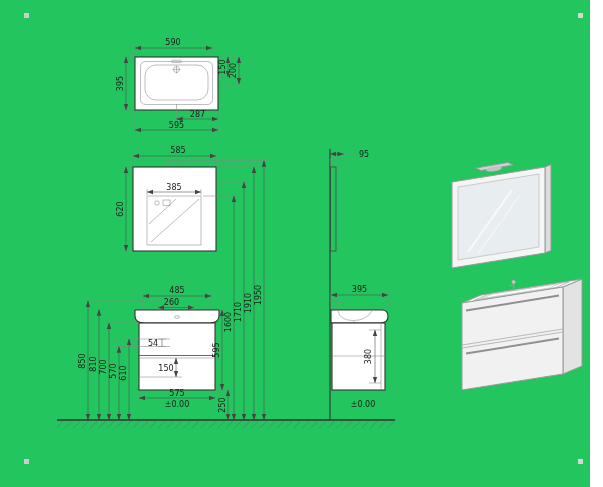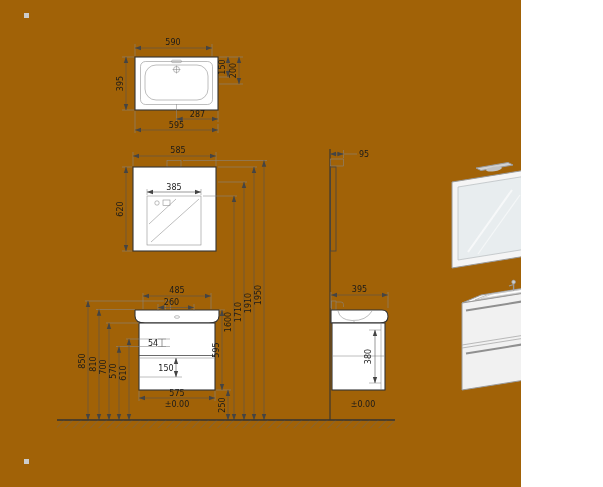--- a/index.html
+++ b/index.html
@@ -1,16 +1,16 @@
 <!DOCTYPE html>
 <html><head>
 <meta charset="utf-8">
 <style>
   html,body{margin:0;padding:0;background:#ffffff}
-  .sheet{position:relative;width:521px;height:487px;background:#a16207;overflow:hidden;
+  .sheet{position:relative;width:590px;height:487px;background:#22c55e;overflow:hidden;
          font-family:"DejaVu Sans",sans-serif}
   svg{display:block}
   text{font-family:"DejaVu Sans",sans-serif;font-size:8px;fill:#1a1a1a}
   .ol{stroke:#333;stroke-width:1.1;fill:#fff}
   .ol2{stroke:#333;stroke-width:1.1;fill:none}
   .md{stroke:#444;stroke-width:0.8;fill:none}
   .tn{stroke:#888;stroke-width:0.55;fill:none}
   .dm{stroke:#555;stroke-width:0.6;fill:none}
   .iso-f{stroke:#9a9a9a;stroke-width:1}
 </style>

